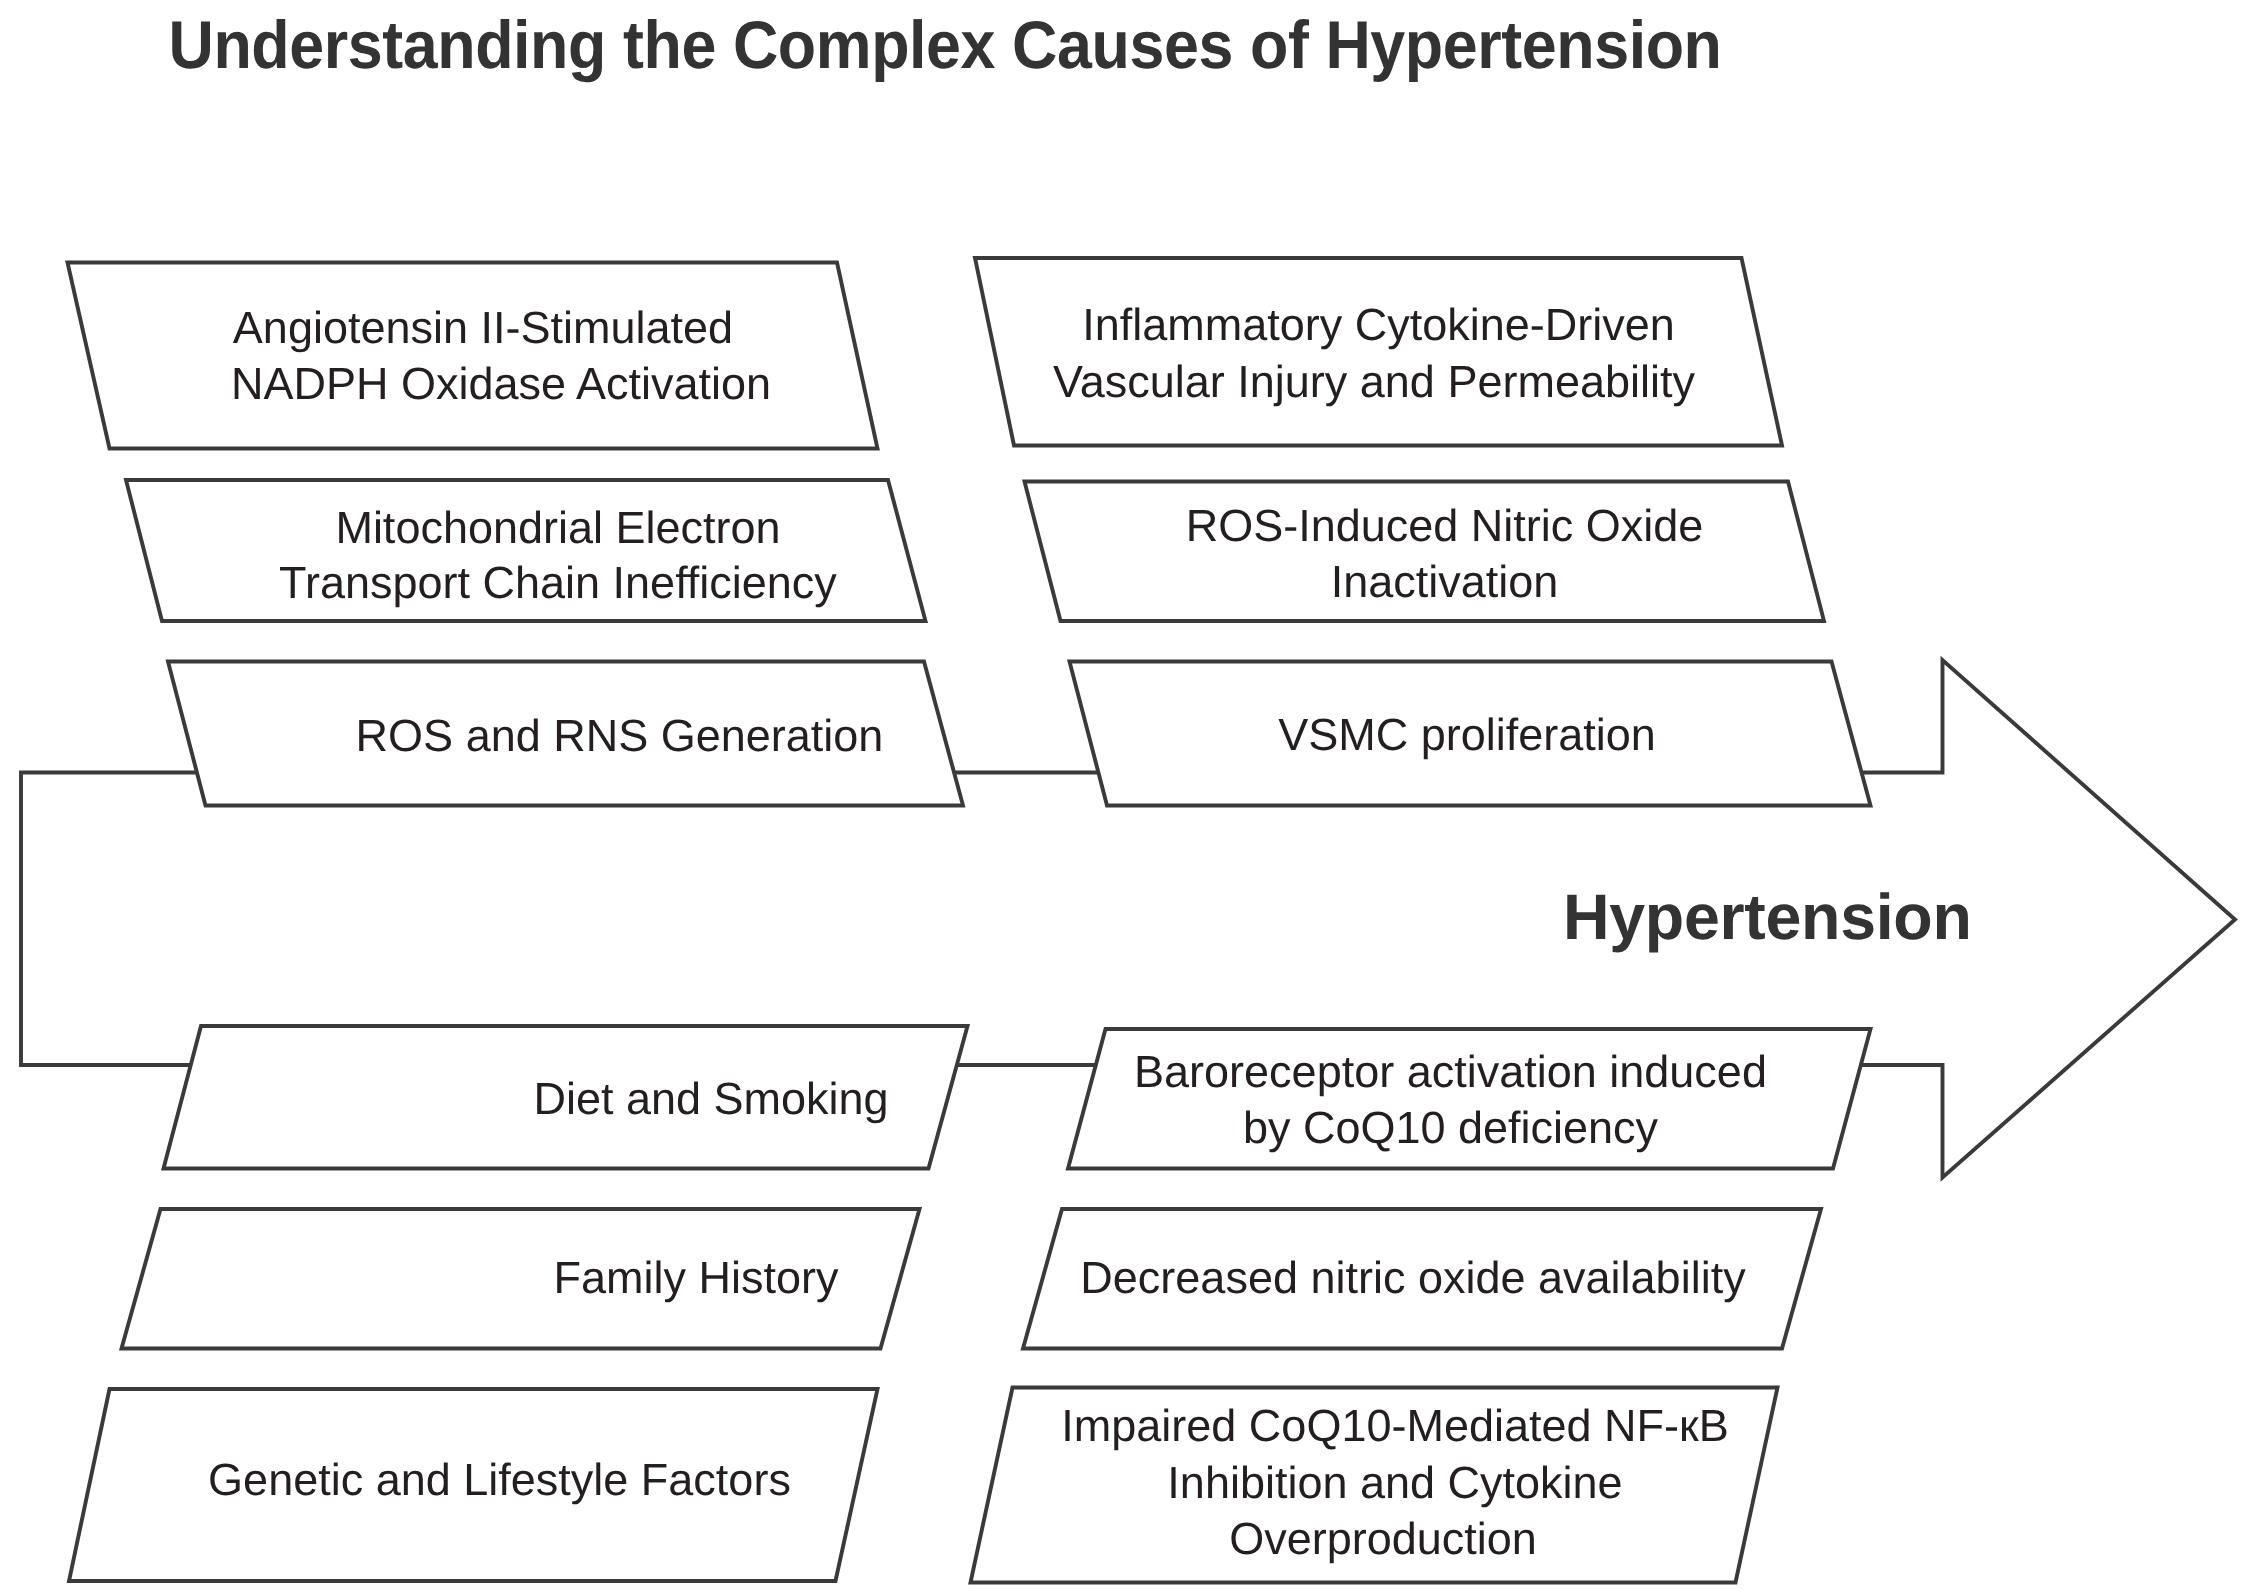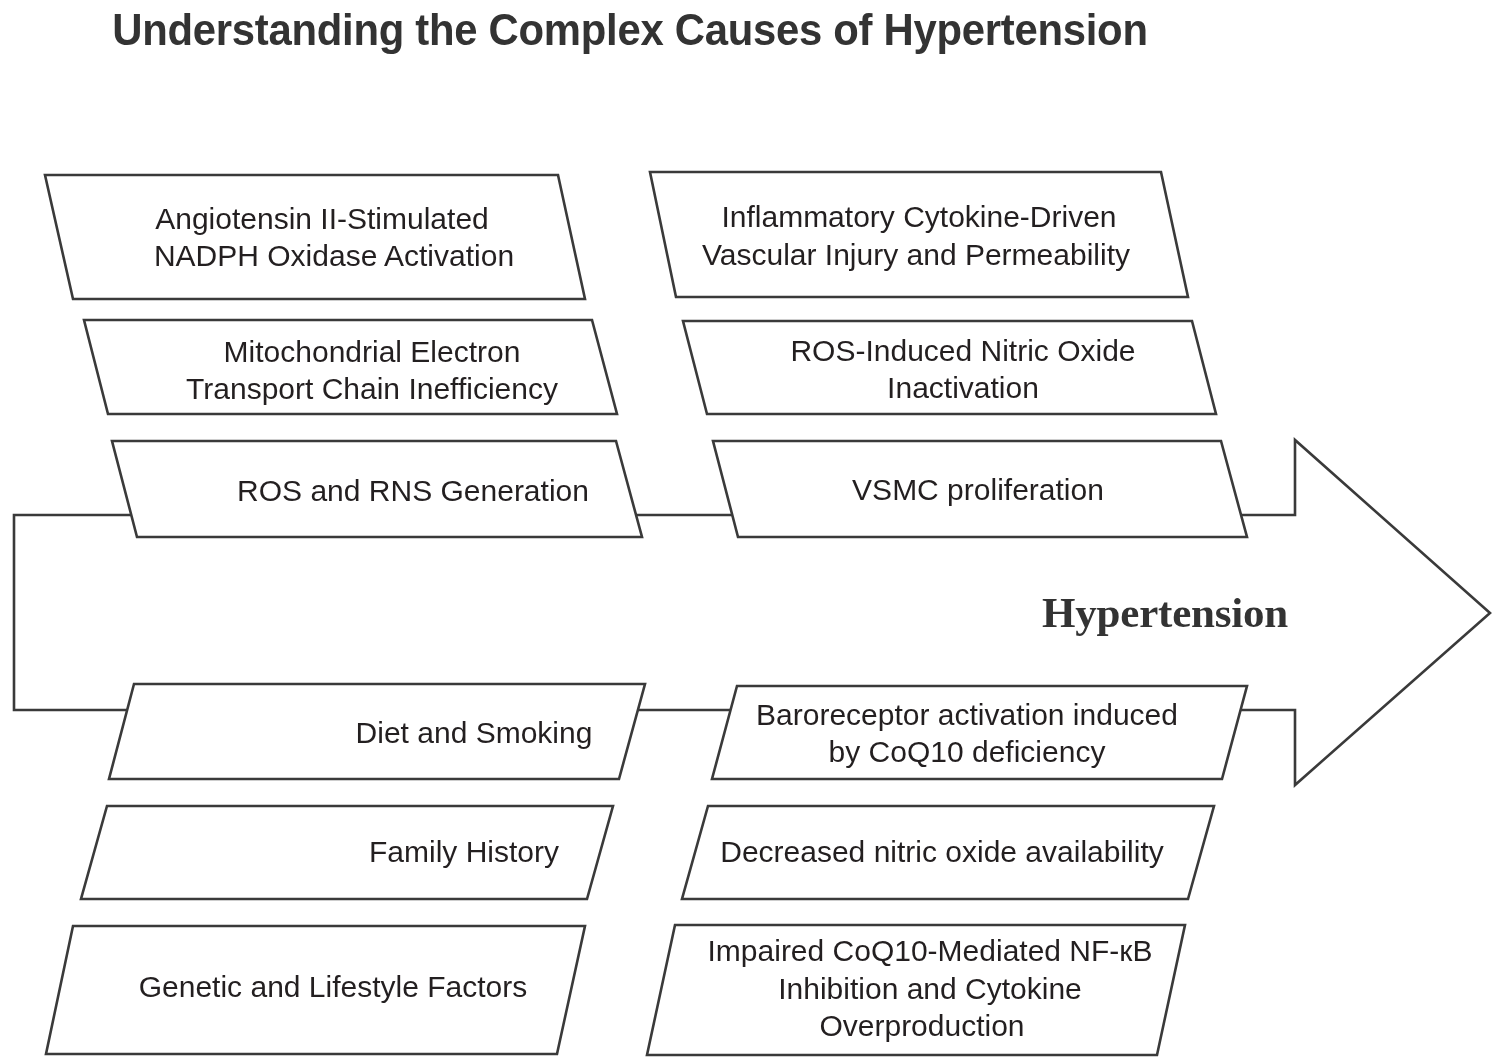--- a/index.html
+++ b/index.html
@@ -159,15 +159,15 @@
 
       <g>
         <path class="shape-outline" d="M 675,925 L 1185,925 L 1157,1055 L 647,1055 Z"></path>
         <text class="node-text" x="930" y="953">Impaired CoQ10-Mediated NF-кB</text>
         <text class="node-text" x="930" y="991">Inhibition and Cytokine</text>
         <text class="node-text" x="922" y="1028">Overproduction</text>
       </g>
     </g>
   </svg>
 
-  <div class="outcome-label" style="left: 1042px; top: 588px; font-family: Liberation Serif, serif;">Hypertension</div>
+  <div class="outcome-label" style="left: 1042px; top: 588px;">Hypertension</div>
 
 </div>
 
 </body></html>

